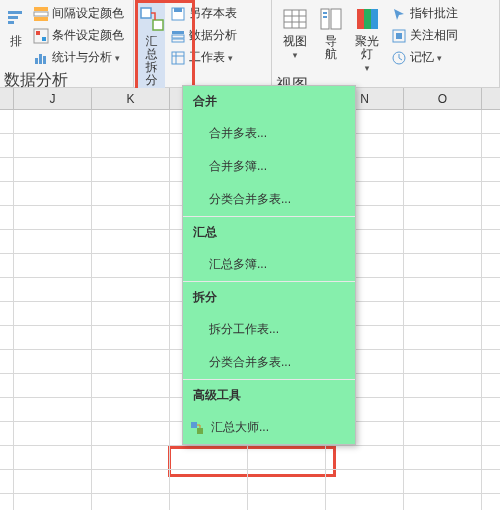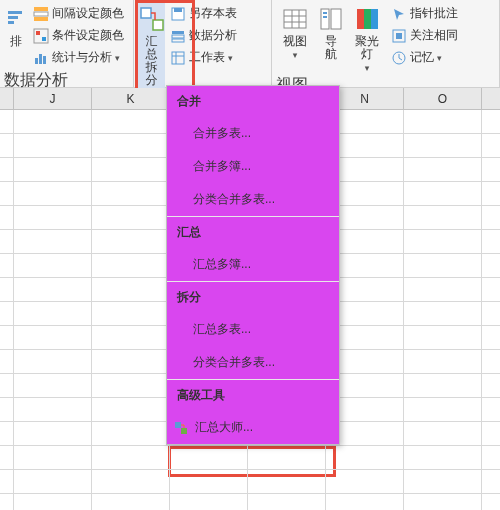--- a/index.html
+++ b/index.html
@@ -16,21 +16,21 @@
   
   .big-btn { display: flex; flex-direction: column; align-items: center; justify-content: flex-start; width: 40px; padding: 2px 2px 0 2px; cursor: pointer; text-align: center; gap: 2px; }
   .big-btn .icn { width: 28px; height: 28px; display: flex; align-items: center; justify-content: center; }
   .big-btn .lbl { font-size: 12px; line-height: 13px; }
   .arrow-down { font-size: 9px; color: #555; }
   
   .highlight-box { position: absolute; border: 3px solid #e74c3c; pointer-events: none; }
   .hl1 { left: 135px; top: 0px; width: 60px; height: 92px; }
   .hl2 { left: 168px; top: 446px; width: 168px; height: 31px; }
   
-  .dropdown { position: absolute; left: 166px; top: 85px; width: 174px; background: #d946ef; border: 1px solid #bfbfbf; box-shadow: 2px 2px 6px rgba(0,0,0,.25); z-index: 10; }
+  .dropdown { position: absolute; left: 182px; top: 85px; width: 174px; background: #86efac; border: 1px solid #bfbfbf; box-shadow: 2px 2px 6px rgba(0,0,0,.25); z-index: 10; }
   .dd-section { border-bottom: 1px solid #e8e8e8; }
   .dd-section:last-child { border-bottom: none; }
   .dd-header { padding: 7px 10px; font-weight: bold; }
   .dd-item { padding: 8px 10px 8px 26px; cursor: pointer; display: flex; align-items: center; gap: 6px; text-align: center; }
   .dd-item .icn { width: 16px; height: 16px; margin-left: -20px; display: inline-flex; align-items: center; justify-content: center; }
   
   .grid { position: absolute; left: 0; top: 88px; right: 0; bottom: 0; z-index: 1; }
   .grid-header { display: flex; background: #e8e8e8; border-bottom: 1px solid #c0c0c0; height: 22px; }
   .gh-cell { flex: 0 0 78px; border-right: 1px solid #c0c0c0; text-align: center; line-height: 22px; color: #333; }
   .grid-body { display: flex; flex-direction: column; }
@@ -399,21 +399,21 @@
   </div>
   <div class="dd-section">
     <div class="dd-header">汇总</div>
     <div class="dd-item">
         <span>汇总多簿...</span>
       </div>
   </div>
   <div class="dd-section">
     <div class="dd-header">拆分</div>
     <div class="dd-item">
-        <span>汇总多表...</span>
+        <span>拆分工作表...</span>
       </div>
     <div class="dd-item">
         <span>分类合并多表...</span>
       </div>
   </div>
   <div class="dd-section">
     <div class="dd-header">高级工具</div>
     <div class="dd-item">
       <span class="icn">
         <svg width="16" height="16">

